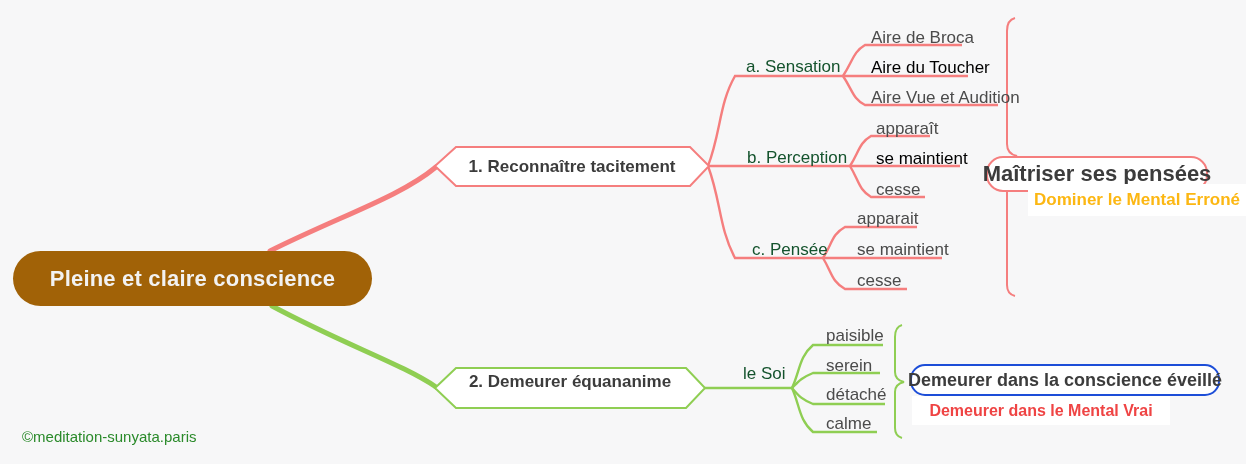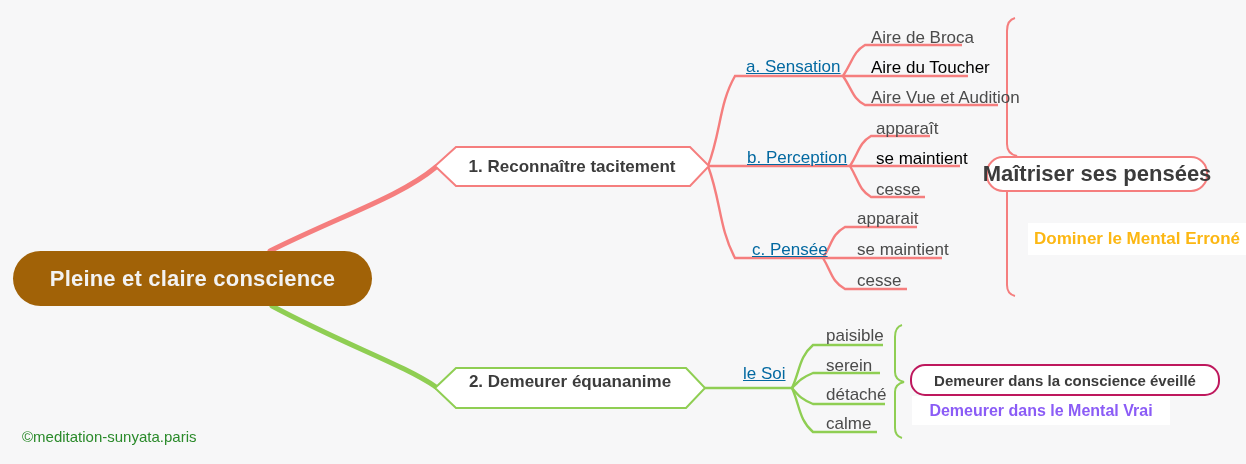--- a/index.html
+++ b/index.html
@@ -19,36 +19,36 @@
   }
   .hex-label{
     position:absolute;display:flex;align-items:center;justify-content:center;
     color:#3c3c3c;font-size:17px;font-weight:bold;white-space:nowrap;
   }
   .hex1{left:452px;top:147px;width:240px;height:39px;align-items:center;}
   .hex2{left:452px;top:368px;width:236px;height:28px;}
   .lbl{
     position:absolute;font-size:17px;color:#4b4b4b;white-space:nowrap;
   }
-  .lbl.parent{color:#0369a1;text-decoration:underline;}
+  .lbl.parent{color:#14532d;}
   .lbl.strong{color:#000;}
   .pill{
     position:absolute;background:#fff;
     display:flex;align-items:center;justify-content:center;
     color:#3c3c3c;font-weight:bold;white-space:nowrap;
   }
   .pill1{left:986px;top:140px;width:218px;height:32px;border:2px solid #f57e7e;border-radius:17px;font-size:22px;margin-top:16px;}
-  .pill2{left:910px;top:364px;width:306px;height:28px;border:2px solid #be185d;border-radius:15px;font-size:15px;}
+  .pill2{left:910px;top:364px;width:306px;height:28px;border:2px solid #1d4ed8;border-radius:15px;font-size:18px;}
   .note{
     position:absolute;background:#fff;
     display:flex;align-items:center;justify-content:center;
     font-weight:bold;white-space:nowrap;
   }
-  .note1{left:1028px;top:184px;width:218px;height:32px;color:#fcb713;font-size:17px;margin-top:39px;}
-  .note2{left:912px;top:396px;width:258px;height:29px;color:#8b5cf6;font-size:16px;text-align:center;}
+  .note1{left:1028px;top:184px;width:218px;height:32px;color:#fcb713;font-size:17px;}
+  .note2{left:912px;top:396px;width:258px;height:29px;color:#ef4444;font-size:16px;text-align:center;}
   .copyright{
     position:absolute;left:22px;top:428px;
     font-size:15px;color:#2a8a2a;white-space:nowrap;
   }
 </style>
 </head>
 <body>
 
 <div class="canvas">
 

